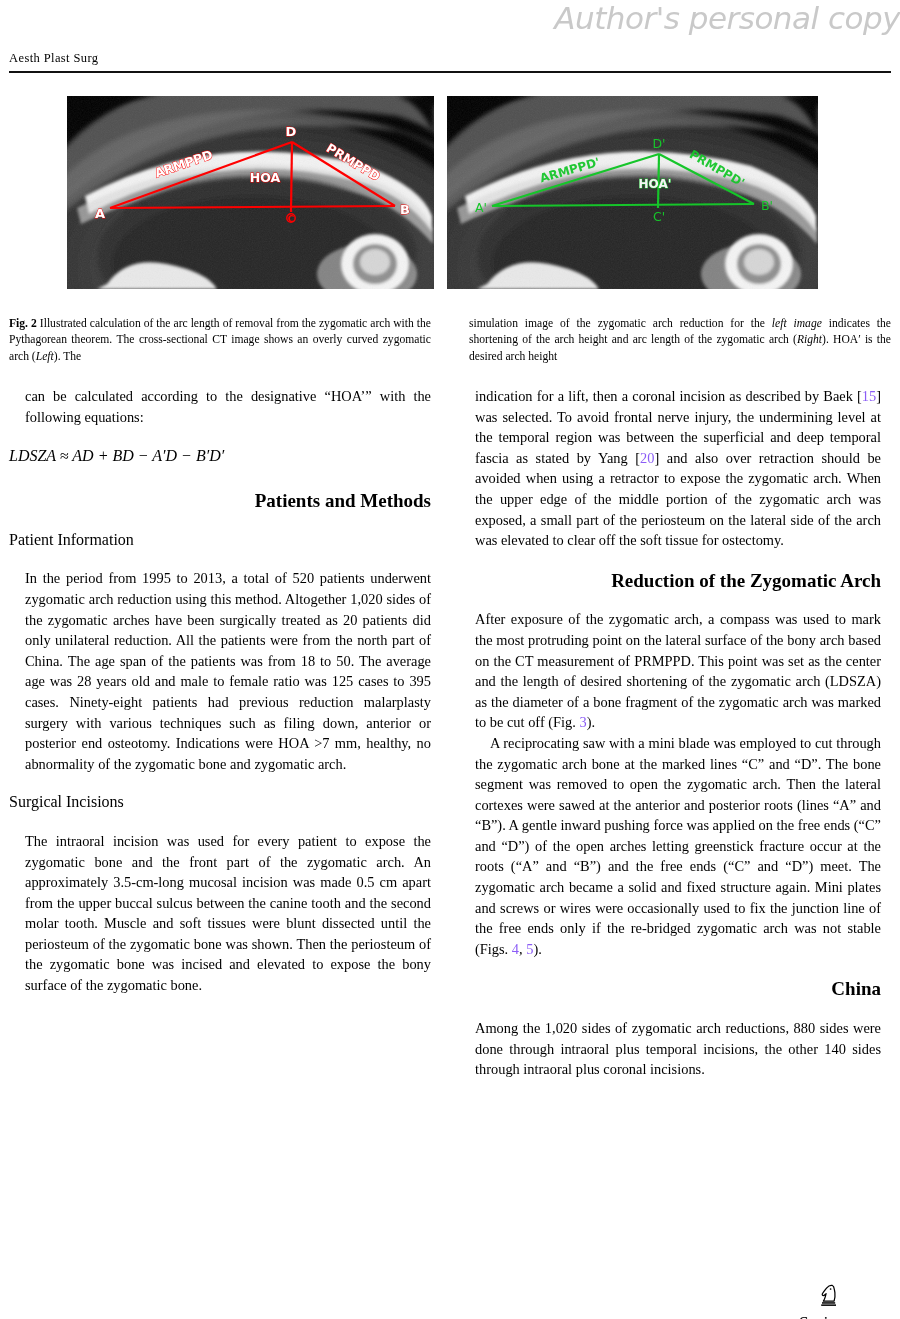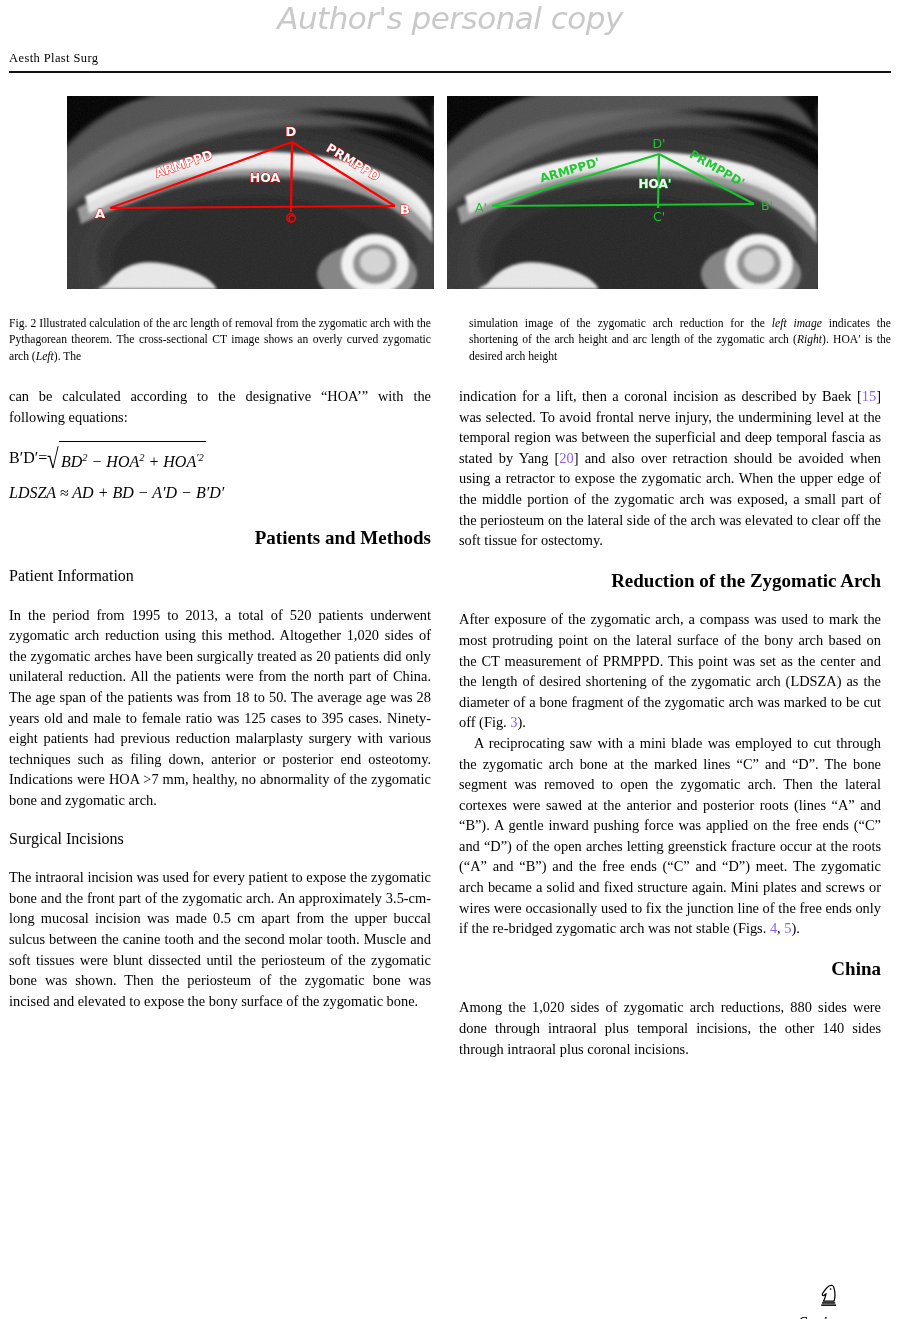--- a/index.html
+++ b/index.html
@@ -17,21 +17,21 @@
     color: #000;
     -webkit-font-smoothing: antialiased;
   }
 
   
   .watermark {
     position: absolute;
     top: 0px;
     left: 0;
     width: 900px;
-    text-align: center;
+    text-align: right;
     font-family: "DejaVu Sans", sans-serif;
     font-style: italic;
     font-size: 31px;
     letter-spacing: -0.5px;
     color: #c9c9c9;
     user-select: none;
   }
 
   
   .runhead {
@@ -81,38 +81,38 @@
     line-height: 16.3px;
     text-align: justify;
   }
   .caption .col {
     position: absolute;
     top: 0;
     width: 422px;
   }
   .caption .col.l { left: 0px; }
   .caption .col.r { left: 460px; }
-  .caption b { font-weight: normal; }
+  .caption b { font-weight: bold; }
   .caption i { font-style: italic; }
 
   
   .col-body {
     position: absolute;
     top: 386px;
     width: 422px;
     font-size: 14.4px;
     line-height: 20.6px;
     text-align: justify;
     text-justify: inter-word;
   }
   .col-body.left  { left: 9px; }
   .col-body.right { left: 459px; }
 
   .col-body p {
-    margin: 0 0 0 0;
+    margin: 0 0 0 16px;
   }
   .p-indent { text-indent: 15px; }
 
   h2.sec {
     font-size: 19px;
     font-weight: bold;
     margin: 0;
     line-height: 20.6px;
     text-align: right;
   }
@@ -379,23 +379,20 @@
   </div>
 </div>
 
 <div class="col-body left">
 
   <p>can be calculated according to the designative “HOA’” with the following equations:</p>
 
   <div class="eq-block">
 
 
-    <div class="eq">
-      <span class="rm">B′D′=</span><span class="sqrt-wrap"><span class="radical">√</span><span class="radicand"><span>BD</span><sup class="sq">2</sup><span> − HOA</span><sup class="sq">2</sup><span> + HOA</span><sup class="sq">′2</sup></span></span>
-    </div>
 
     <div class="eq" style="font-style:italic">LDSZA ≈ AD + BD − A′D − B′D′</div>
   </div>
 
   <div class="spacer-lg"></div>
 
   <h2 class="sec">Patients and Methods</h2>
 
   <div class="spacer-md"></div>
 

